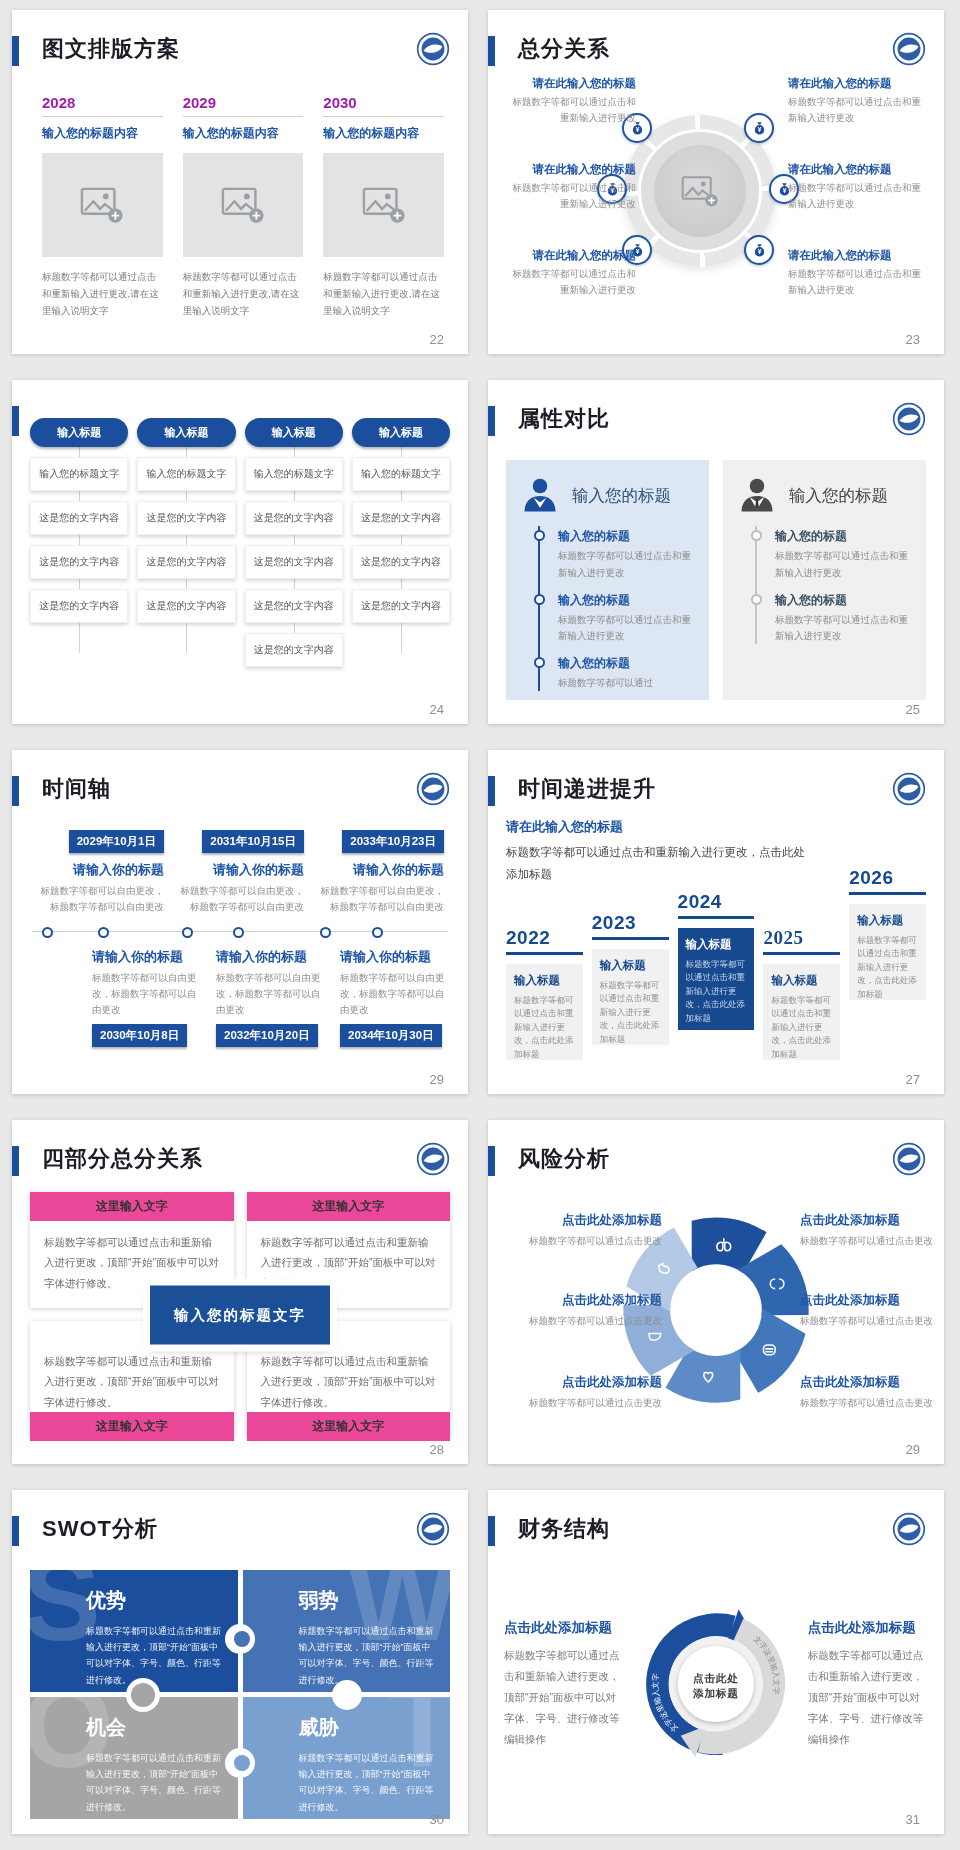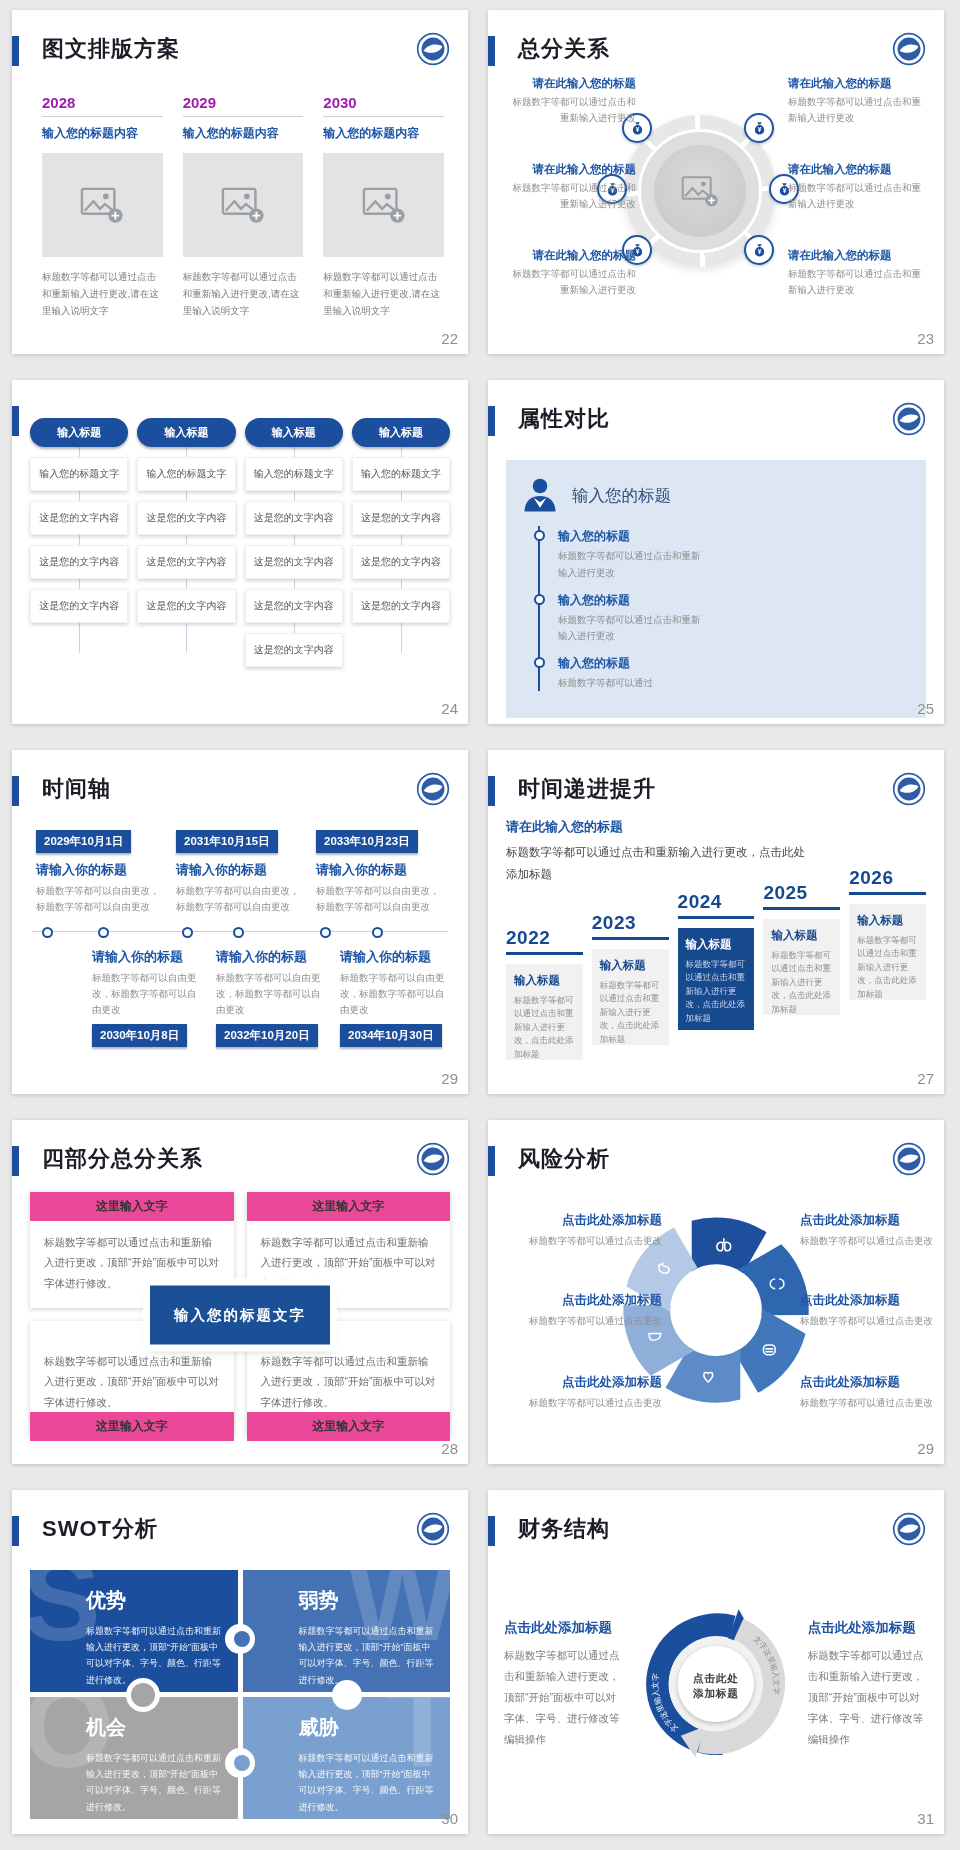--- a/index.html
+++ b/index.html
@@ -3,21 +3,21 @@
 <meta charset="utf-8">
 <style>
   html,body{margin:0;padding:0;}
   body{width:960px;background:#e9e9e9;font-family:"Liberation Sans","DejaVu Sans",sans-serif;color:#333;}
   .grid{display:grid;grid-template-columns:456px 456px;column-gap:20px;row-gap:26px;padding:10px 12px 14px;}
   .slide{position:relative;background:#fff;height:344px;box-shadow:0 1px 4px rgba(0,0,0,.18);box-sizing:border-box;padding:14px 16px;overflow:hidden;}
   .abar{position:absolute;left:0;top:26px;width:7px;height:30px;background:#1b4f9e;}
   .shead{display:flex;align-items:center;justify-content:space-between;padding:8px 2px 0 14px;}
   .stitle{margin:0;font-size:22px;letter-spacing:1px;color:#1d1d27;font-weight:bold;}
   .logo{flex:0 0 auto;line-height:0;}
-  .pageno{position:absolute;right:10px;bottom:7px;font-size:15px;color:#8f8f8f;}
+  .pageno{position:absolute;right:24px;bottom:7px;font-size:13px;color:#8f8f8f;}
 
   
   .cols22{display:flex;gap:20px;margin:28px 8px 0 14px;}
   .c22{flex:1;min-width:0;}
   .year22{font-size:15px;font-weight:bold;color:#a21caf;padding-bottom:5px;border-bottom:1px solid #cfcfcf;}
   .h22{margin:8px 0 11px;font-size:12px;font-weight:bold;color:#1e55a5;}
   .imgbox{height:104px;background:#e3e3e3;display:flex;align-items:center;justify-content:center;}
   .cap22{margin-top:11px;font-size:9.5px;color:#7d7d7d;line-height:1.8;}
 
   
@@ -35,60 +35,60 @@
   .t23.rgt{left:284px;width:134px;}
 
   
   .cols24{display:flex;gap:9px;margin:24px 2px 0;}
   .col24{flex:1;position:relative;display:flex;flex-direction:column;gap:10px;}
   .line24{position:absolute;top:12px;bottom:14px;left:50%;width:1px;background:#c9d4e6;}
   .pill24{position:relative;background:#1b4f9e;color:#fff;font-weight:bold;font-size:11px;text-align:center;padding:7px 0;border-radius:15px;box-shadow:0 2px 3px rgba(0,0,0,.3);}
   .cell24{position:relative;background:#fff;border:1px solid #f0f0f0;box-shadow:0 2px 4px rgba(0,0,0,.16);font-size:10px;color:#555;text-align:center;padding:9px 2px;}
 
   
-  .panels25{display:flex;gap:14px;margin:24px 2px 0;flex-direction:column;}
+  .panels25{display:flex;gap:14px;margin:24px 2px 0;}
   .panel25{flex:1;height:240px;padding:16px 14px;box-sizing:border-box;}
   .pblue{background:#dde7f3;}
   .pgray{background:#f0f0f0;}
   .phead25{display:flex;align-items:center;gap:12px;margin-bottom:10px;}
   .ptitle25{font-size:16.5px;color:#2f4f7d;}
   .pgray .ptitle25{color:#454545;}
   .tl25{list-style:none;margin:0 0 0 18px;padding:2px 0 0 18px;border-left:2px solid #1b4f9e;}
   .pgray .tl25{border-left-color:#c4c4c4;}
   .tl25 li{position:relative;margin-bottom:11px;}
   .tl25 li::before{content:"";position:absolute;left:-24px;top:2px;width:7px;height:7px;border-radius:50%;background:#fff;border:2px solid #1b4f9e;}
   .pgray .tl25 li::before{border-color:#bdbdbd;}
   .tl25 .t{display:block;font-size:12px;font-weight:bold;color:#1e55a5;margin-bottom:3px;}
   .pgray .tl25 .t{color:#3c4f66;}
   .tl25 .b{display:block;font-size:9.5px;color:#8b8b8b;line-height:1.7;max-width:150px;}
 
   
   .r26{display:flex;gap:12px;}
-  .r26top{margin:24px 0 0 8px;}
+  .r26top{margin:24px 0 0 8px;text-align:right;}
   .r26bot{margin-left:64px;}
   .c26{width:128px;}
   .badge26{display:inline-block;background:#1b4f9e;color:#fff;font-size:11.5px;font-weight:bold;padding:4px 8px;box-shadow:0 2px 2px rgba(0,0,0,.3);}
   .t26{font-size:13px;font-weight:bold;color:#1e55a5;margin:8px 0 4px;}
   .b26{font-size:9.5px;color:#8e8e8e;line-height:1.65;}
   .r26bot .t26{margin-top:2px;}
   .r26bot .badge26{margin-top:7px;}
   .tl26{position:relative;height:16px;margin:10px 4px 6px;}
   .tl26::before{content:"";position:absolute;left:0;right:0;top:7px;height:1px;background:#cfcfcf;}
   .dot26{position:absolute;top:3px;width:7px;height:7px;border-radius:50%;background:#fff;border:2px solid #1b4f9e;}
 
   
   .intro27{margin:12px 4px 0 2px;}
   .it27{font-size:13px;font-weight:bold;color:#1e55a5;margin-bottom:6px;}
   .ib27{font-size:11.5px;color:#454545;line-height:1.9;width:300px;}
   .stairs27{display:flex;align-items:flex-end;gap:9px;margin-top:-42px;padding:0 2px;height:216px;position:relative;}
   .stair27{flex:1;}
   .stair27:nth-child(1){margin-bottom:0;}
   .stair27:nth-child(2){margin-bottom:15px;}
   .stair27:nth-child(3){margin-bottom:30px;}
-  .stair27:nth-child(4){margin-bottom:45px;}
+  .stair27:nth-child(4){font-family:Liberation Serif, serif;}
   .stair27:nth-child(5){margin-bottom:60px;}
   .yr27{font-size:19px;font-weight:bold;color:#17498f;padding-bottom:3px;border-bottom:3px solid #17498f;margin-bottom:9px;letter-spacing:.5px;}
   .card27{background:#f1f1f1;padding:9px 8px;height:96px;box-sizing:border-box;overflow:hidden;}
   .ct27{font-size:11.5px;font-weight:bold;color:#17498f;margin-bottom:6px;}
   .cb27{font-size:8.5px;color:#909090;line-height:1.6;}
   .hl .card27{background:#17498f;height:102px;}
   .hl .ct27{color:#fff;}
   .hl .cb27{color:#c9d6ea;}
 
   

